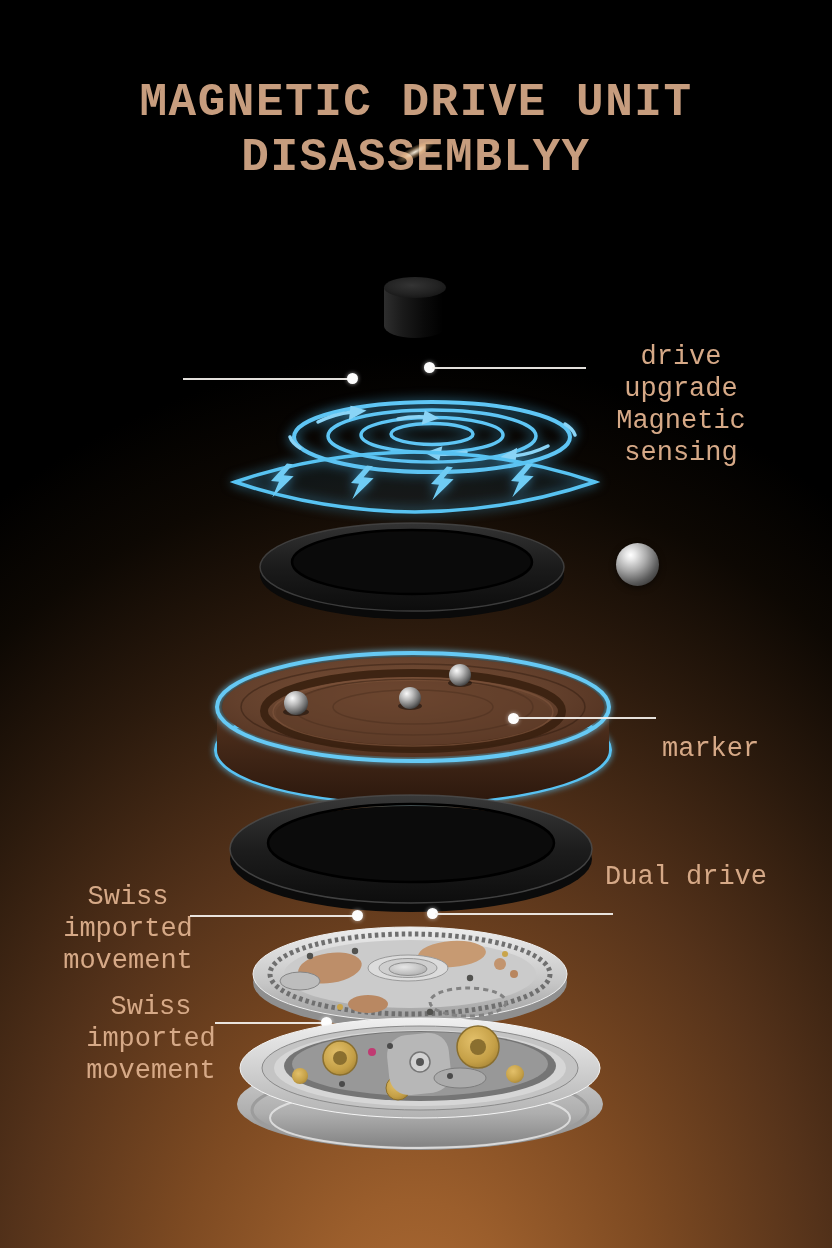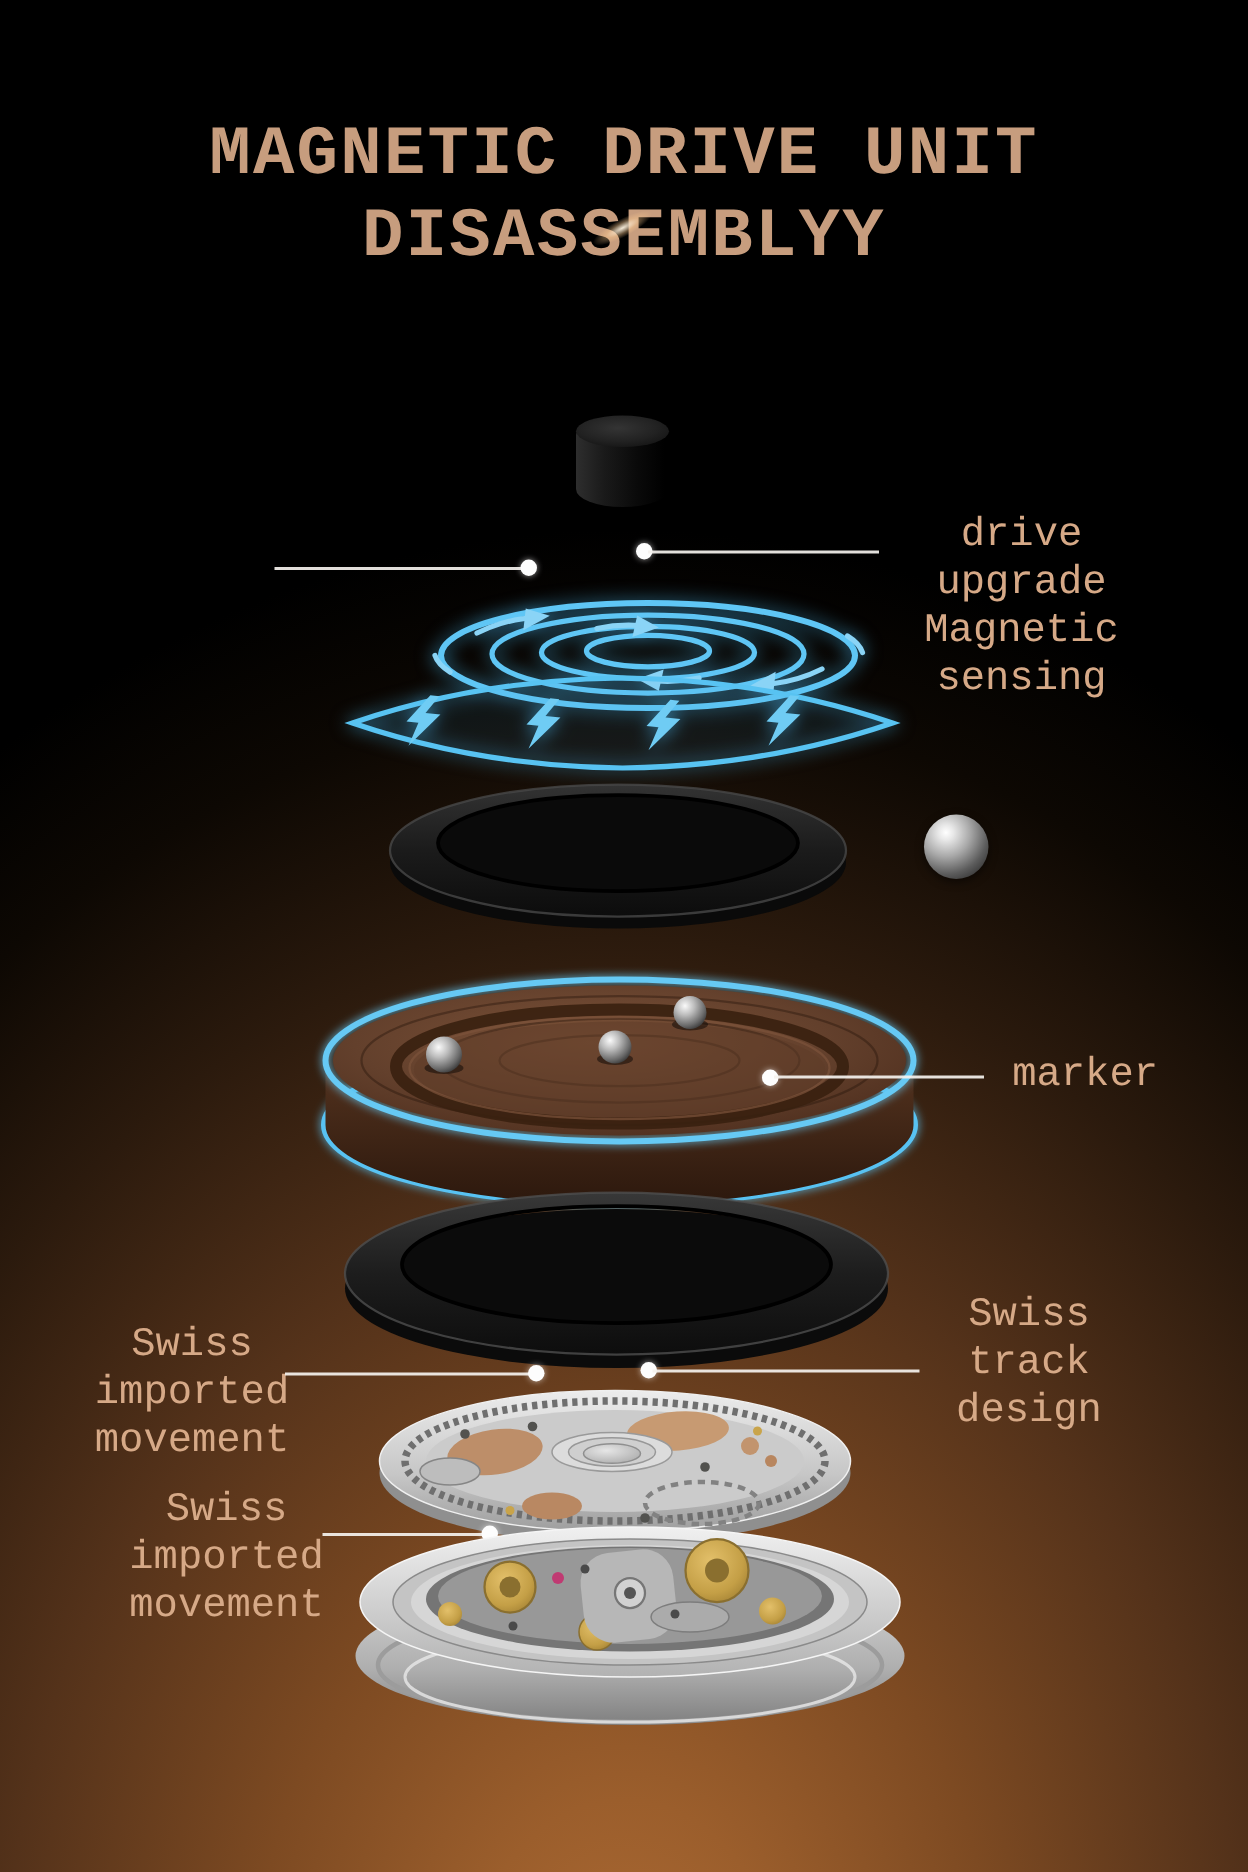--- a/index.html
+++ b/index.html
@@ -165,21 +165,21 @@
       <circle cx="296" cy="687" r="12" fill="url(#metalBall)"></circle>
       <ellipse cx="410" cy="690" rx="12" ry="4" fill="rgba(0,0,0,0.45)"></ellipse>
       <circle cx="410" cy="682" r="11" fill="url(#metalBall)"></circle>
       <ellipse cx="460" cy="667" rx="12" ry="4" fill="rgba(0,0,0,0.45)"></ellipse>
       <circle cx="460" cy="659" r="11" fill="url(#metalBall)"></circle>
     </g>
   </svg>
 
   <div class="abs c-dot" style="left:508px;top:697px;"></div>
   <div class="abs c-line" style="left:516px;top:701px;width:140px;"></div>
-  <div class="abs c-label" style="left:662px;top:686px;width:110px;text-align:right;">
+  <div class="abs c-label" style="left:662px;top:718px;width:110px;text-align:left;">
     <span>marker</span>
   </div>
 
   <svg class="abs" style="left:225px;top:775px;" width="375" height="125" viewBox="225 775 375 125">
     <defs>
       <linearGradient id="ring2g" x1="0" y1="0" x2="0" y2="1">
         <stop offset="0" stop-color="#383838"></stop>
           <stop offset="0.5" stop-color="#1d1d1d"></stop>
           <stop offset="1" stop-color="#0d0d0d"></stop>
       </linearGradient>
@@ -194,22 +194,21 @@
   <div class="abs c-label" style="left:22px;top:866px;width:212px;">
     <span>Swiss imported</span>
     <span>movement</span>
   </div>
   <div class="abs c-line" style="left:190px;top:899px;width:164px;"></div>
   <div class="abs c-dot" style="left:352px;top:894px;"></div>
 
   <div class="abs c-dot" style="left:427px;top:892px;"></div>
   <div class="abs c-line" style="left:435px;top:897px;width:178px;"></div>
   <div class="abs c-label" style="left:601px;top:846px;width:170px;">
-    <span>Swiss track</span>
-    <span>design</span>
+    <span>Dual drive</span>
   </div>
 
   <svg class="abs" style="left:245px;top:905px;" width="330" height="115" viewBox="245 905 330 115">
     <defs>
       <linearGradient id="plateg" x1="0" y1="0" x2="0" y2="1">
         <stop offset="0" stop-color="#ececec"></stop>
           <stop offset="0.6" stop-color="#c6c6c6"></stop>
           <stop offset="1" stop-color="#9e9e9e"></stop>
       </linearGradient>
       <radialGradient id="hubg" cx="0.4" cy="0.35" r="0.8">

